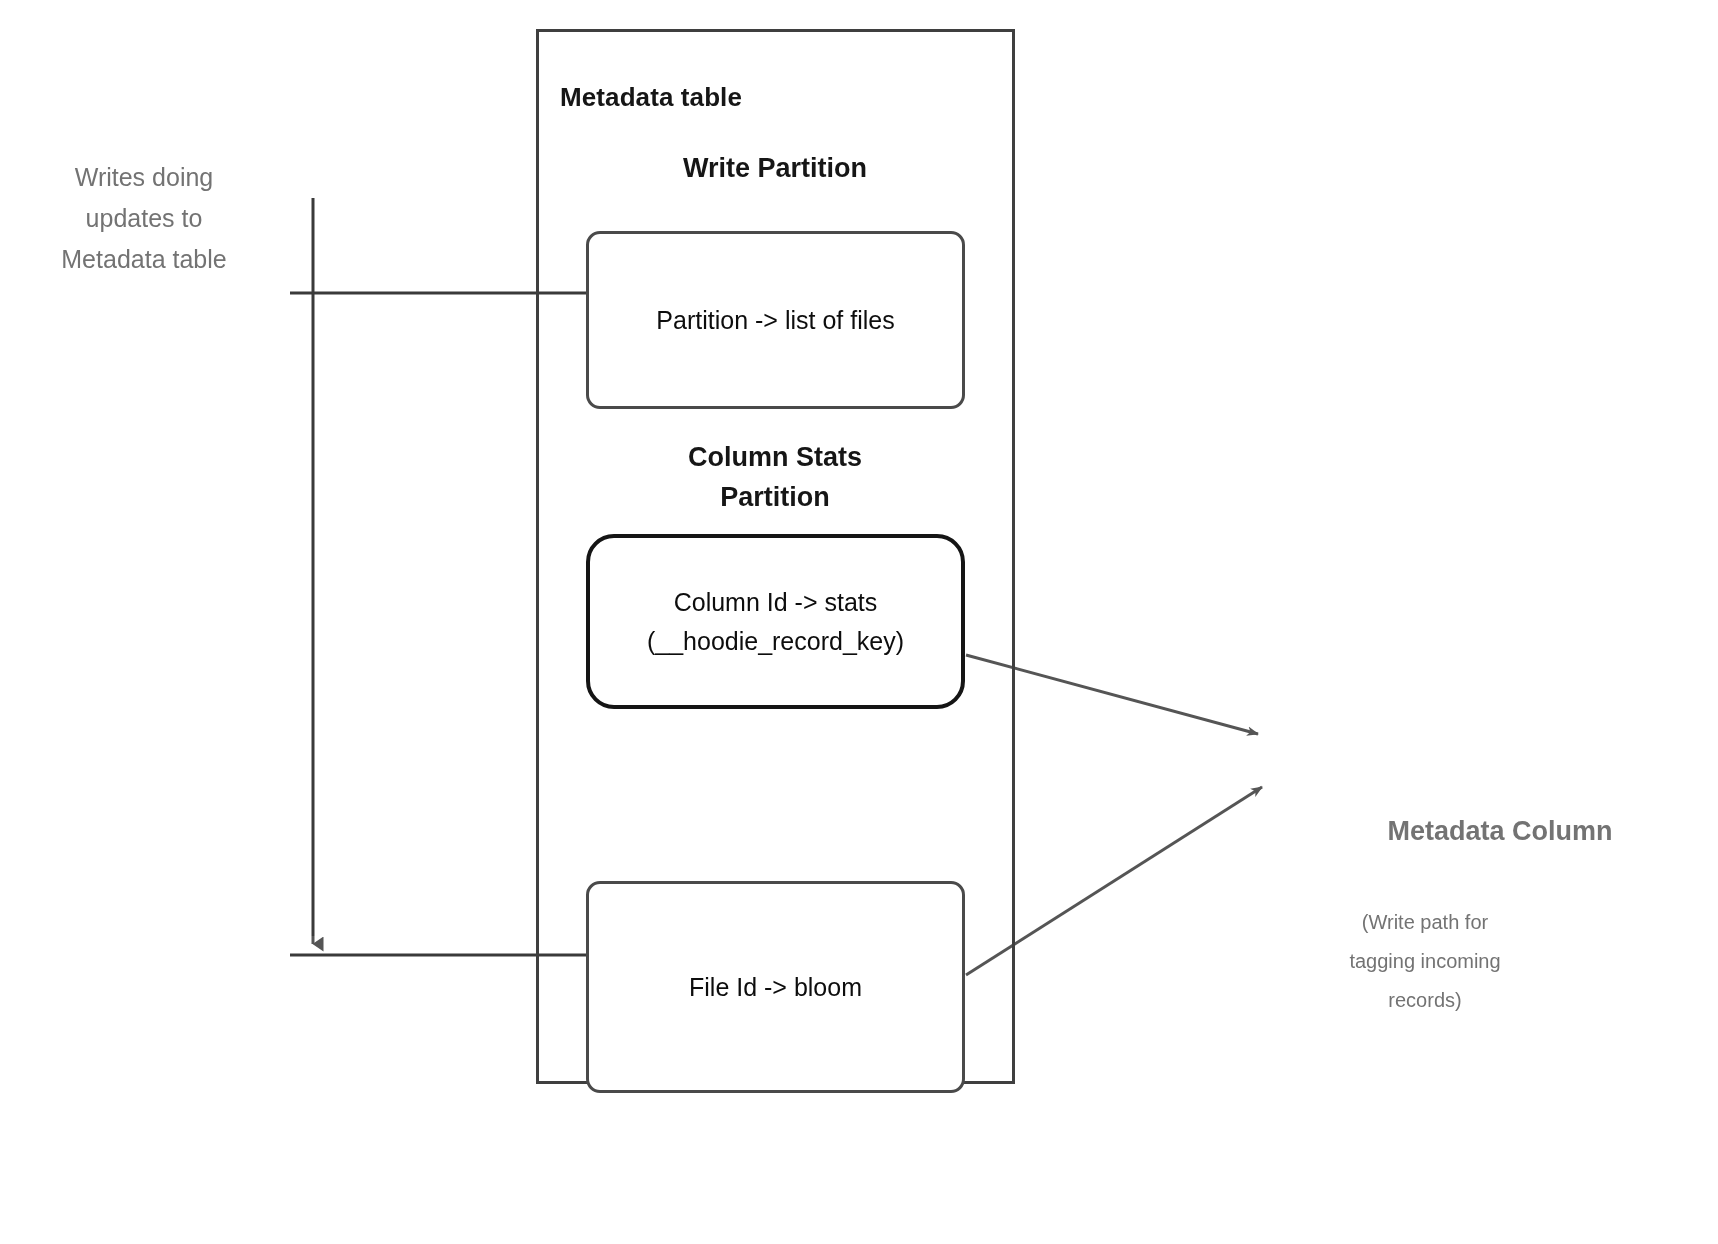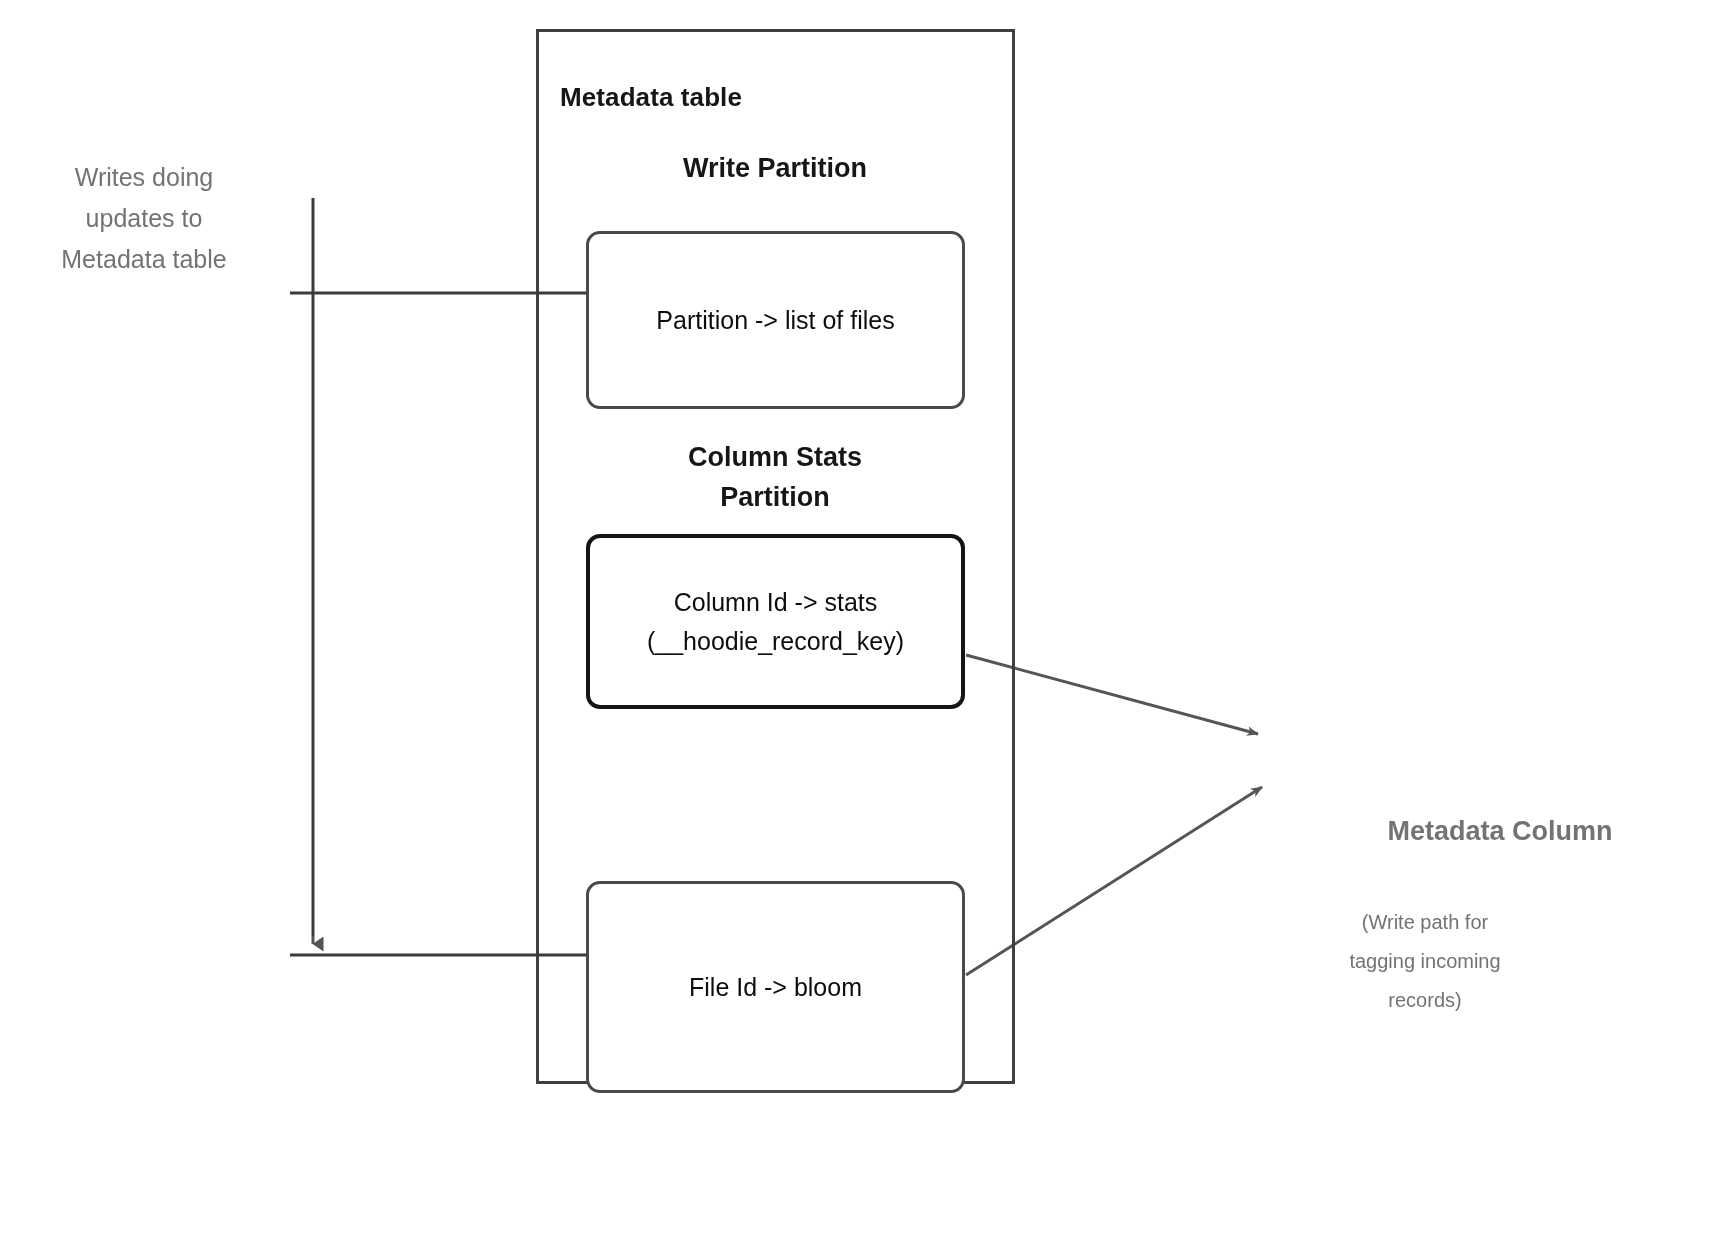--- a/index.html
+++ b/index.html
@@ -64,21 +64,21 @@
   .inner-box {
     position: absolute;
     box-sizing: border-box;
     border: 3px solid #4a4a4a;
     border-radius: 14px;
     background: #ffffff;
     display: flex;
     align-items: center;
     justify-content: center;
   }
-  .inner-box.strong { border-color: #151515; border-width: 4px; }
+  .inner-box.strong { border-color: #151515; border-width: 4px; border-radius: 28px; }
   #box-files    { left: 586px; top: 205px; width: 379px; height: 178px; margin-top: 26px; }
   #box-colstats { left: 586px; top: 534px; width: 379px; height: 175px; }
   #box-bloom    { left: 586px; top: 881px; width: 379px; height: 212px; }
 
   .inner-text {
     font-size: 25px;
     color: #0d0d0d;
     text-align: center;
     line-height: 39px;
     white-space: pre-line;

